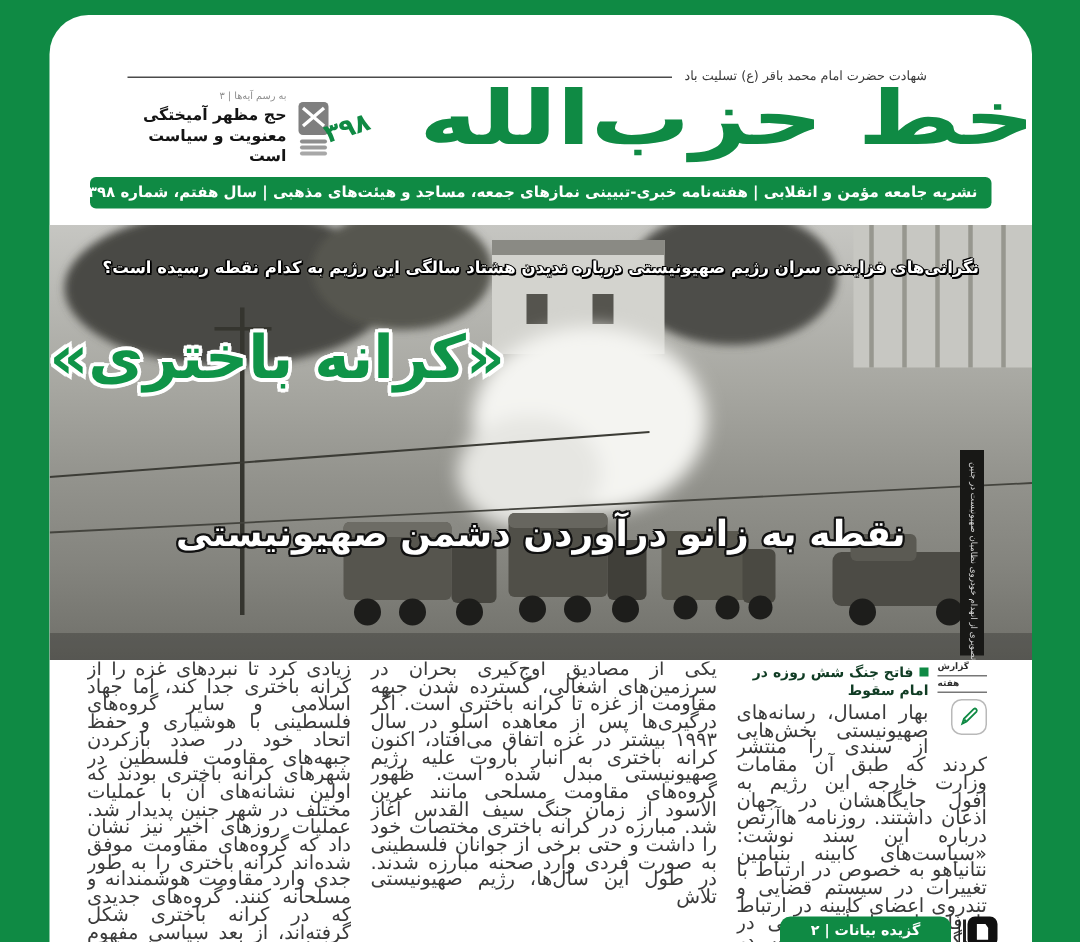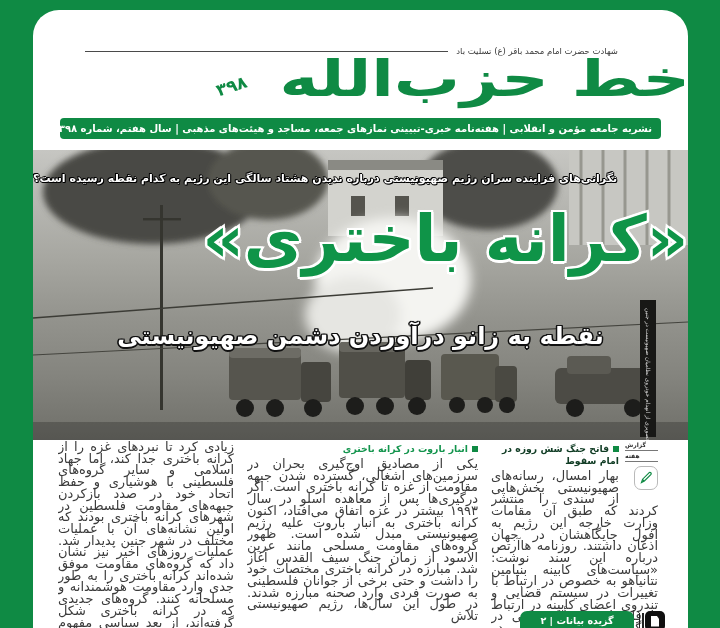--- a/index.html
+++ b/index.html
@@ -36,29 +36,29 @@
   .k-circle { width:9px; height:9px; border:1.2px solid #fff; border-radius:50%; display:inline-block;
               position:relative; }
   .k-circle::after { content:""; position:absolute; left:2.5px; top:2.5px; width:2px; height:2px;
                      background:#fff; border-radius:50%; }
 
   
   .photo { position:absolute; left:0; top:140px; width:655px; height:290px; overflow:hidden;
            background:linear-gradient(180deg,#c6c6c2 0%,#b7b7b2 18%,#a6a6a0 38%,#93938d 58%,#84847e 78%,#6f6f69 100%); }
   .photo svg.scene { position:absolute; left:0; top:0; }
 
-  .kicker { position:absolute; top:22px; left:0; width:100%; text-align:left; color:#fff;
+  .kicker { position:absolute; top:22px; left:0; width:100%; text-align:center; color:#fff;
             font-size:11px; font-weight:bold;
             text-shadow:1px 0 0 #000,-1px 0 0 #000,0 1px 0 #000,0 -1px 0 #000,1px 1px 0 #000,-1px -1px 0 #000; }
-  .headline { position:absolute; top:34px; left:0; width:100%; text-align:right; color:#0f9448;
-              font-size:64px; font-weight:bold; line-height:110px;
+  .headline { position:absolute; top:34px; left:0; width:100%; text-align:left; color:#0f9448;
+              font-size:40px; font-weight:bold; line-height:110px;
               -webkit-text-stroke:4px #ffffff; paint-order:stroke fill;
               text-shadow:2.5px 0 0 #fff,-2.5px 0 0 #fff,0 2.5px 0 #fff,0 -2.5px 0 #fff,
                           2px 2px 0 #fff,-2px -2px 0 #fff,2px -2px 0 #fff,-2px 2px 0 #fff; }
-  .subheadline { position:absolute; top:172px; left:0; width:100%; text-align:center; color:#ffffff;
+  .subheadline { position:absolute; top:192px; left:0; width:100%; text-align:center; color:#ffffff;
                  font-size:24px; font-weight:bold;
                  text-shadow:1.5px 0 0 #111,-1.5px 0 0 #111,0 1.5px 0 #111,0 -1.5px 0 #111,
                              1.2px 1.2px 0 #111,-1.2px -1.2px 0 #111,1.2px -1.2px 0 #111,-1.2px 1.2px 0 #111; }
 
   .cap-strip { position:absolute; left:607px; top:150px; bottom:3px; width:16px; background:#181816;
                display:flex; flex-direction:column; align-items:center; padding-top:4px; gap:4px; }
   .cap-text { writing-mode:vertical-rl; font-size:5.8px; color:#d8d8d8; letter-spacing:.4px; white-space:nowrap; }
 
   
   .body-cols { position:absolute; left:25px; top:431px; width:600px; height:187px; display:flex;
@@ -95,20 +95,36 @@
 <body>
 
 <div class="canvas">
   <div class="page">
 
     <div class="topnote-row">
       <div class="topnote">شهادت حضرت امام محمد باقر (ع) تسلیت باد</div>
       <div class="top-rule"></div>
     </div>
 
+    <div class="masthead-side">
+      <div class="kaaba-box">
+        <svg width="22" height="40" viewBox="0 0 22 40">
+          <rect x="1" y="2" width="20" height="22" rx="3" fill="#7f7f7f"></rect>
+          <path d="M4 6 L18 18 M18 6 L4 18" stroke="#ffffff" stroke-width="2.2" fill="none"></path>
+          <rect x="2" y="27" width="18" height="2.6" rx="1.3" fill="#8e8e8e"></rect>
+          <rect x="2" y="31" width="18" height="2.6" rx="1.3" fill="#9b9b9b"></rect>
+          <rect x="2" y="35" width="18" height="2.6" rx="1.3" fill="#a8a8a8"></rect>
+        </svg>
+      </div>
+      <div class="side-texts">
+        <div class="side-small">به رسم آیه‌ها | ۳</div>
+        <div class="side-bold">حج مظهر آمیختگی</div>
+        <div class="side-bold">معنویت و سیاست است</div>
+      </div>
+    </div>
 
     <div class="issue-no">۳۹۸</div>
     <div class="logo">خط حزب‌الله</div>
 
     <div class="infobar">
       <span class="info-text">نشریه جامعه مؤمن و انقلابی | هفته‌نامه خبری-تبیینی نمازهای جمعه، مساجد و هیئت‌های مذهبی  |  سال هفتم، شماره ۳۹۸  |  هفته اول تیر ۱۴۰۲  |</span>
       <span class="handle">
         <span class="k-circle"></span>
         <span>KHAMENEI.IR</span>
       </span>
@@ -214,23 +230,20 @@
             </svg>
           </div>
         </div>
         <div class="col-title title-dark">
           <span class="sq"></span><span>فاتح جنگ شش روزه در امام سقوط</span>
         </div>
         <p>بهار امسال، رسانه‌های صهیونیستی بخش‌هایی از سندی را منتشر کردند که طبق آن مقامات وزارت خارجه این رژیم به افول جایگاهشان در جهان اذعان داشتند. روزنامه هاآرتص درباره این سند نوشت: «سیاست‌های کابینه بنیامین نتانیاهو به خصوص در ارتباط با تغییرات در سیستم قضایی و تندروی اعضای کابینه در ارتباط با فلسطینی‌ها تأثیر منفی در جایگاه رژیم اشغالگر قدس در عرصه جهانی گذاشته است.» آلون بن دیوید، تحلیلگر امور نظامی، نیز در مطلبی که در روزنامه عبری معاریو منتشر شد، ضمن تأکید بر قدرت مقاومت فلسطین و غزه گفت: «حماس، حزب‌الله و ایران می‌بینند که چگونه</p>
       </div>
 
       <div class="col col-m">
-        <div class="col-title title-green">
-          <span class="sq"></span><span>انبار باروت در کرانه باختری</span>
-        </div>
         <p>یکی از مصادیق اوج‌گیری بحران در سرزمین‌های اشغالی، گسترده شدن جبهه مقاومت از غزه تا کرانه باختری است. اگر درگیری‌ها پس از معاهده اسلو در سال ۱۹۹۳ بیشتر در غزه اتفاق می‌افتاد، اکنون کرانه باختری به انبار باروت علیه رژیم صهیونیستی مبدل شده است. ظهور گروه‌های مقاومت مسلحی مانند عرین الاسود از زمان جنگ سیف القدس آغاز شد. مبارزه در کرانه باختری مختصات خود را داشت و حتی برخی از جوانان فلسطینی به صورت فردی وارد صحنه مبارزه شدند. در طول این سال‌ها، رژیم صهیونیستی تلاش</p>
       </div>
 
       <div class="col col-l">
         <p>زیادی کرد تا نبردهای غزه را از کرانه باختری جدا کند، اما جهاد اسلامی و سایر گروه‌های فلسطینی با هوشیاری و حفظ اتحاد خود در صدد بازکردن جبهه‌های مقاومت فلسطین در شهرهای کرانه باختری بودند که اولین نشانه‌های آن با عملیات مختلف در شهر جنین پدیدار شد. عملیات روزهای اخیر نیز نشان داد که گروه‌های مقاومت موفق شده‌اند کرانه باختری را به طور جدی وارد مقاومت هوشمندانه و مسلحانه کنند. گروه‌های جدیدی که در کرانه باختری شکل گرفته‌اند، از بعد سیاسی مفهوم تشکیل دو دولت را به طور کلی از بین برد. هدف تمامی این گروه‌ها آزادسازی فلسطین است. هرچند که حاکمیت معاهده اسلو هنوز در کرانه باختری برقرار است، اما وقایع این روزهای کرانه باختری، در عمل مهر تأییدی بر پایان معاهده اسلو گذاشته است و باید شاهد غزه‌ای دیگر در فلسطین اشغالی باشیم.</p>
       </div>
     </div>
 
     <div class="doc-icon">
       <div class="doc-page"></div>

